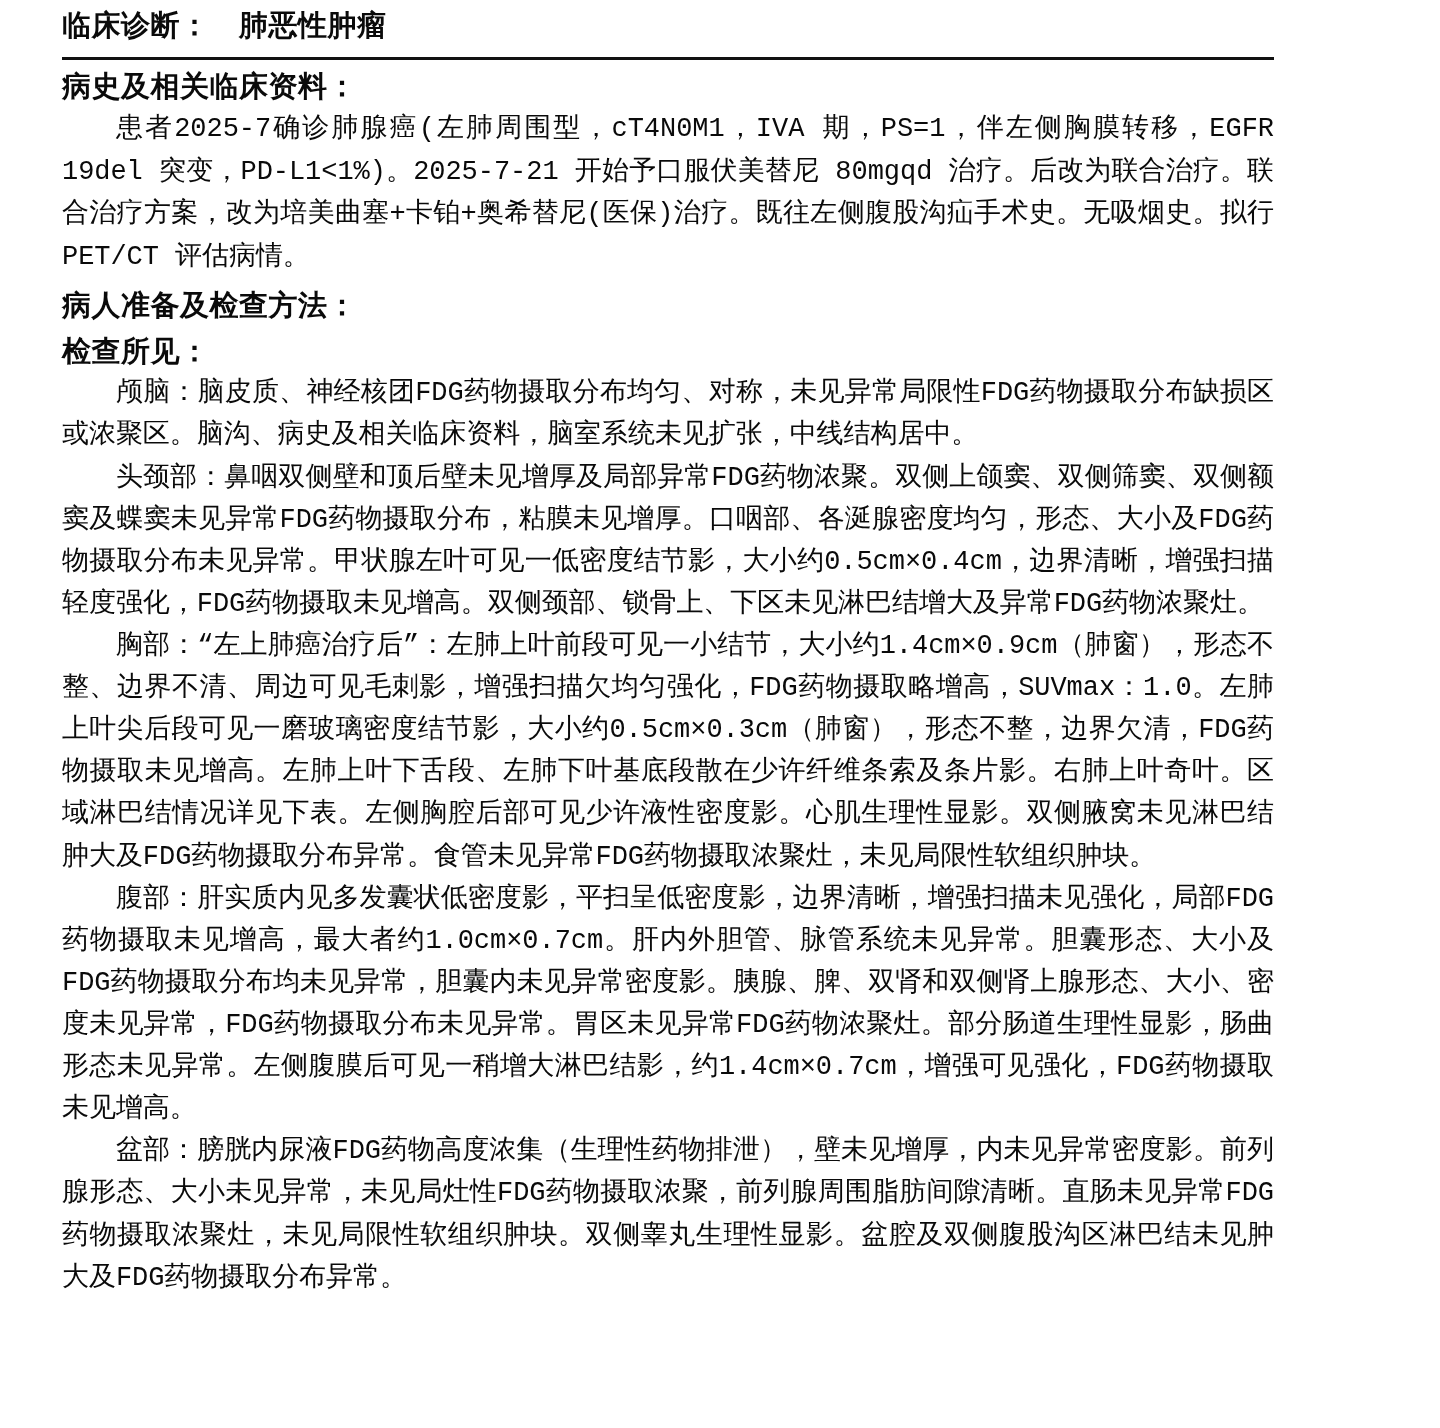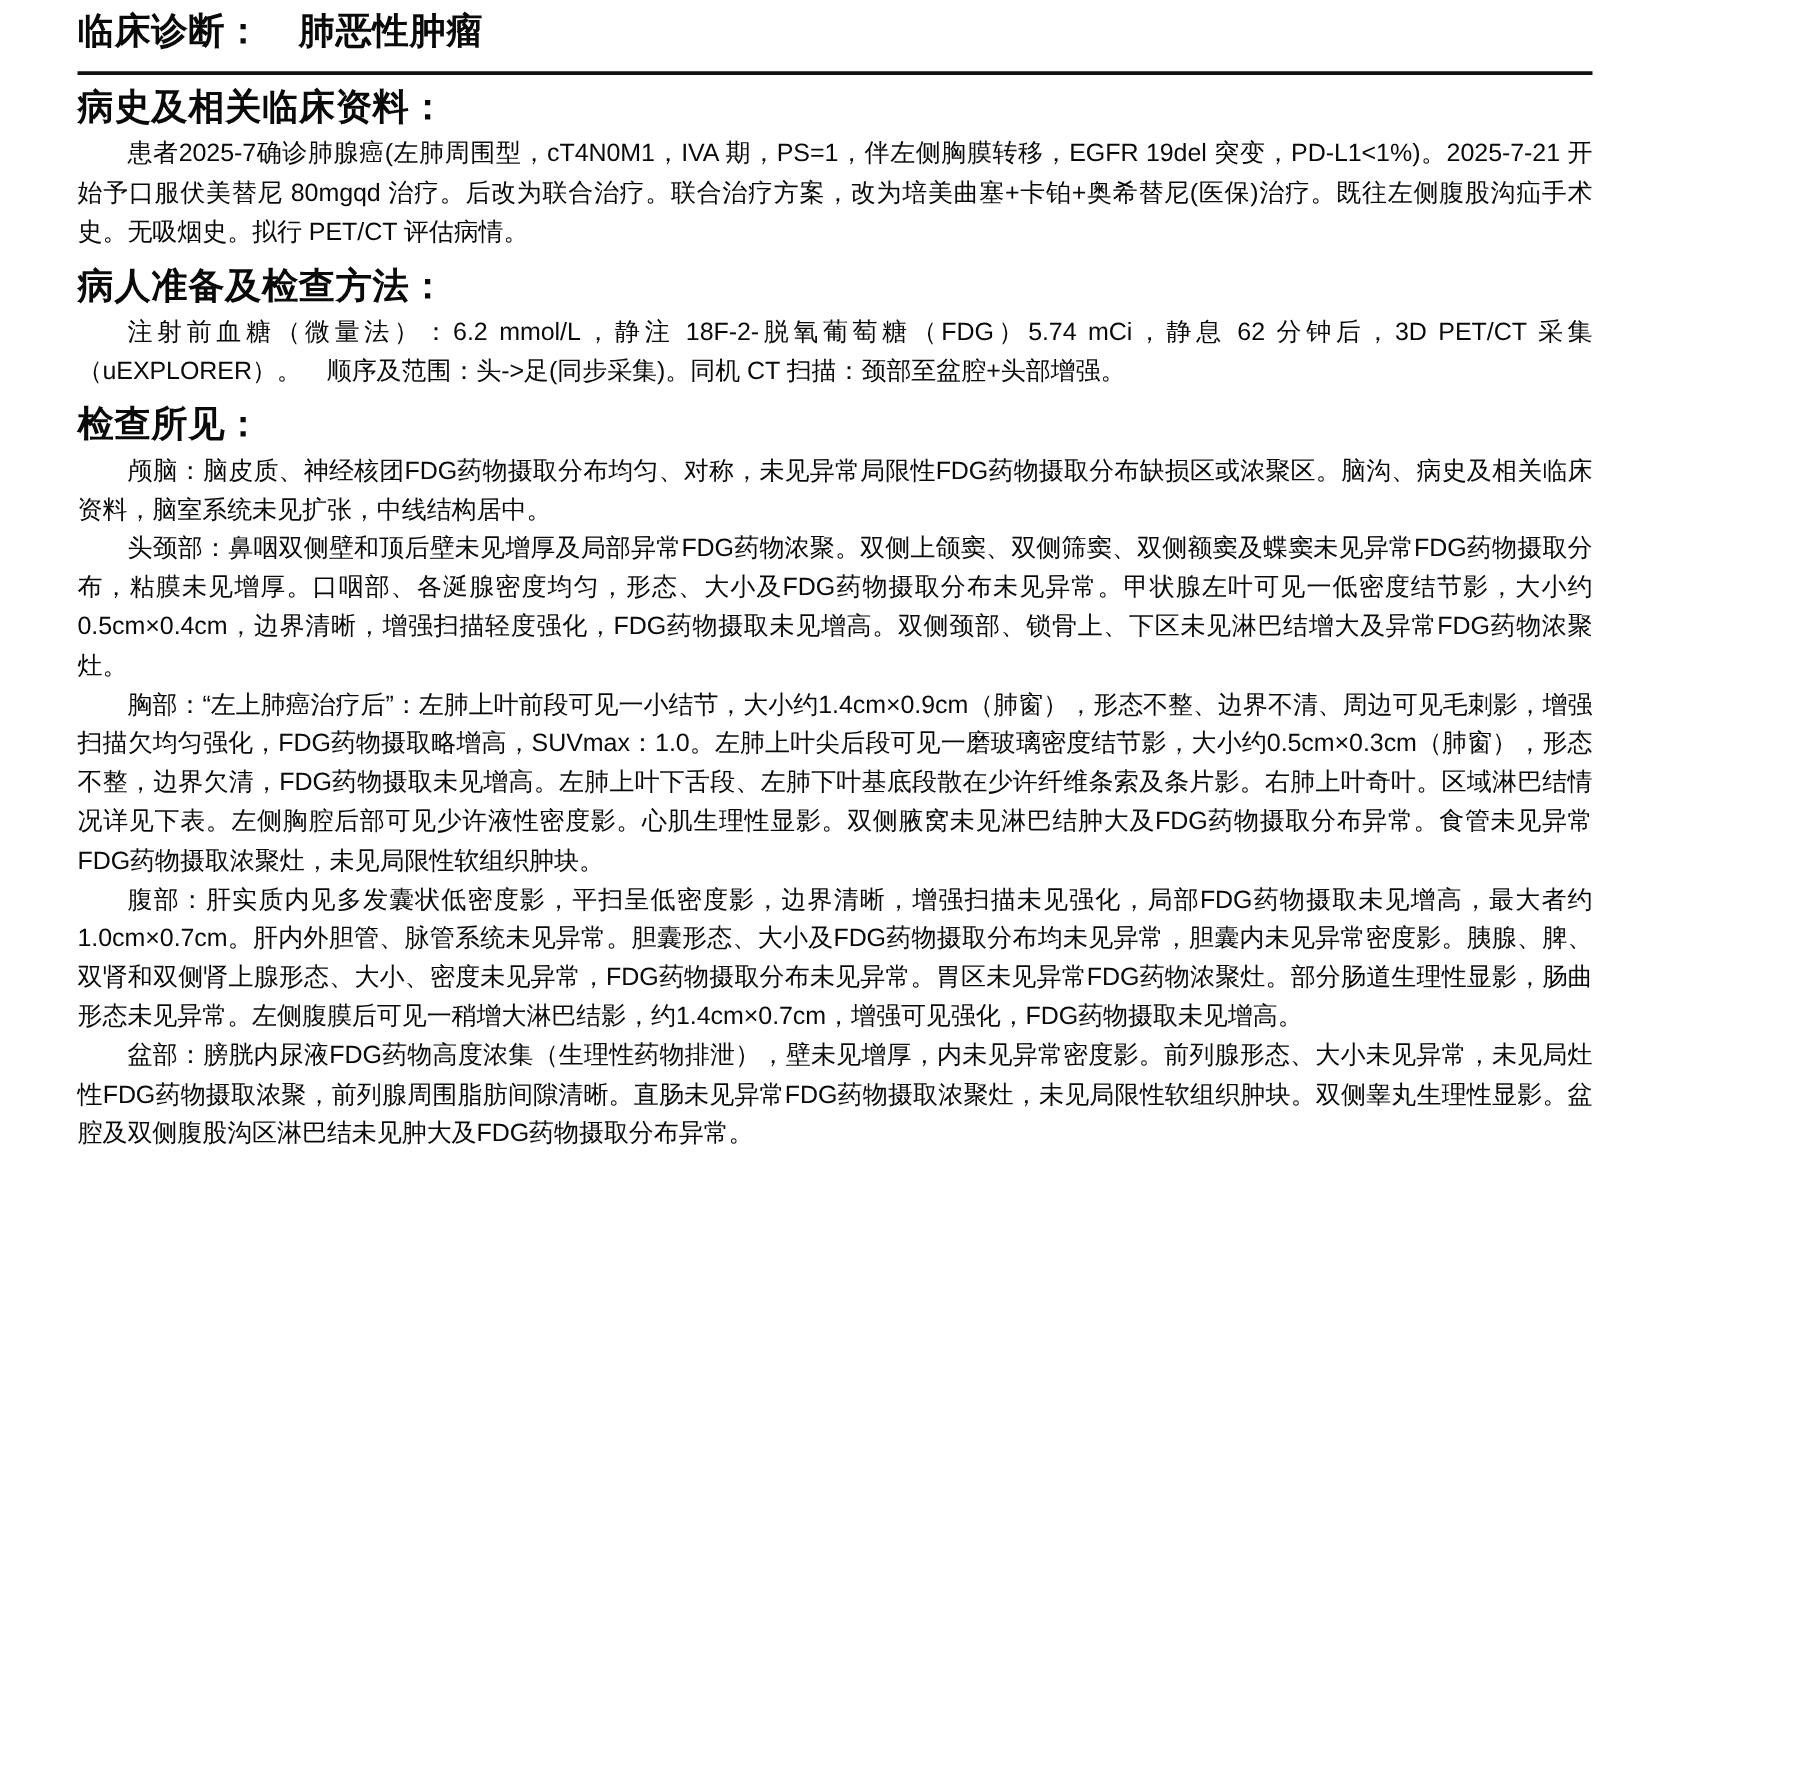--- a/index.html
+++ b/index.html
@@ -48,28 +48,28 @@
     font-size: 29px;
     font-weight: bold;
     font-family: "Liberation Sans", "DejaVu Sans", sans-serif;
     line-height: 1.3;
     margin: 8px 3px 2px 62px;
     letter-spacing: 0.5px;
   }
 
   
   .para {
-    font-size: 20px;
+    font-size: 27px;
     line-height: 1.585;
     text-align: justify;
     text-justify: inter-ideograph;
     margin: 0 38px 0 62px;
     text-indent: 2em;
     letter-spacing: -0.05px;
-    font-family: Liberation Sans, sans-serif;
+    font-family: Liberation Mono, monospace;
   }
   .para.tight {
     line-height: 1.56;
   }
   .findings-block .para {
     margin-bottom: 0;
   }
 
   
   .para:last-child { margin-bottom: 0; }
@@ -84,21 +84,20 @@
   </div>
   <hr class="rule">
 
   <div class="section">
     <div class="section-heading">病史及相关临床资料：</div>
     <p class="para">患者2025-7确诊肺腺癌(左肺周围型，cT4N0M1，IVA 期，PS=1，伴左侧胸膜转移，EGFR 19del 突变，PD-L1&lt;1%)。2025-7-21 开始予口服伏美替尼 80mgqd 治疗。后改为联合治疗。联合治疗方案，改为培美曲塞+卡铂+奥希替尼(医保)治疗。既往左侧腹股沟疝手术史。无吸烟史。拟行 PET/CT 评估病情。</p>
   </div>
 
   <div class="section">
     <div class="section-heading">病人准备及检查方法：</div>
-    <p class="para">注射前血糖（微量法）：6.2 mmol/L，静注 18F-2-脱氧葡萄糖（FDG）5.74 mCi，静息 62 分钟后，3D PET/CT 采集（uEXPLORER）。　顺序及范围：头-&gt;足(同步采集)。同机 CT 扫描：颈部至盆腔+头部增强。</p>
   </div>
 
   <div class="section findings-block">
     <div class="section-heading">检查所见：</div>
     <p class="para tight">颅脑：脑皮质、神经核团FDG药物摄取分布均匀、对称，未见异常局限性FDG药物摄取分布缺损区或浓聚区。脑沟、病史及相关临床资料，脑室系统未见扩张，中线结构居中。</p>
     <p class="para tight">头颈部：鼻咽双侧壁和顶后壁未见增厚及局部异常FDG药物浓聚。双侧上颌窦、双侧筛窦、双侧额窦及蝶窦未见异常FDG药物摄取分布，粘膜未见增厚。口咽部、各涎腺密度均匀，形态、大小及FDG药物摄取分布未见异常。甲状腺左叶可见一低密度结节影，大小约0.5cm×0.4cm，边界清晰，增强扫描轻度强化，FDG药物摄取未见增高。双侧颈部、锁骨上、下区未见淋巴结增大及异常FDG药物浓聚灶。</p>
     <p class="para tight">胸部：“左上肺癌治疗后”：左肺上叶前段可见一小结节，大小约1.4cm×0.9cm（肺窗），形态不整、边界不清、周边可见毛刺影，增强扫描欠均匀强化，FDG药物摄取略增高，SUVmax：1.0。左肺上叶尖后段可见一磨玻璃密度结节影，大小约0.5cm×0.3cm（肺窗），形态不整，边界欠清，FDG药物摄取未见增高。左肺上叶下舌段、左肺下叶基底段散在少许纤维条索及条片影。右肺上叶奇叶。区域淋巴结情况详见下表。左侧胸腔后部可见少许液性密度影。心肌生理性显影。双侧腋窝未见淋巴结肿大及FDG药物摄取分布异常。食管未见异常FDG药物摄取浓聚灶，未见局限性软组织肿块。</p>
     <p class="para tight">腹部：肝实质内见多发囊状低密度影，平扫呈低密度影，边界清晰，增强扫描未见强化，局部FDG药物摄取未见增高，最大者约1.0cm×0.7cm。肝内外胆管、脉管系统未见异常。胆囊形态、大小及FDG药物摄取分布均未见异常，胆囊内未见异常密度影。胰腺、脾、双肾和双侧肾上腺形态、大小、密度未见异常，FDG药物摄取分布未见异常。胃区未见异常FDG药物浓聚灶。部分肠道生理性显影，肠曲形态未见异常。左侧腹膜后可见一稍增大淋巴结影，约1.4cm×0.7cm，增强可见强化，FDG药物摄取未见增高。</p>
     <p class="para tight">盆部：膀胱内尿液FDG药物高度浓集（生理性药物排泄），壁未见增厚，内未见异常密度影。前列腺形态、大小未见异常，未见局灶性FDG药物摄取浓聚，前列腺周围脂肪间隙清晰。直肠未见异常FDG药物摄取浓聚灶，未见局限性软组织肿块。双侧睾丸生理性显影。盆腔及双侧腹股沟区淋巴结未见肿大及FDG药物摄取分布异常。</p>
   </div>

